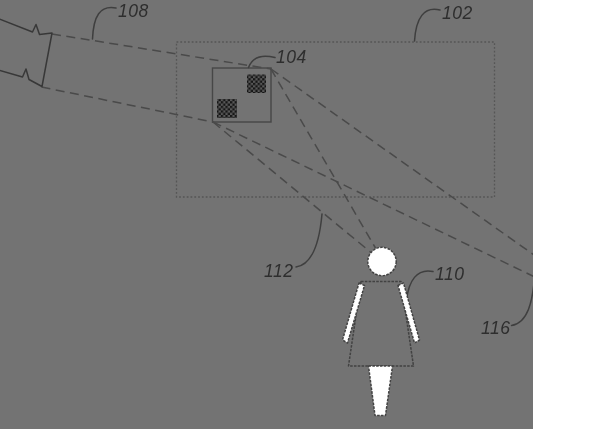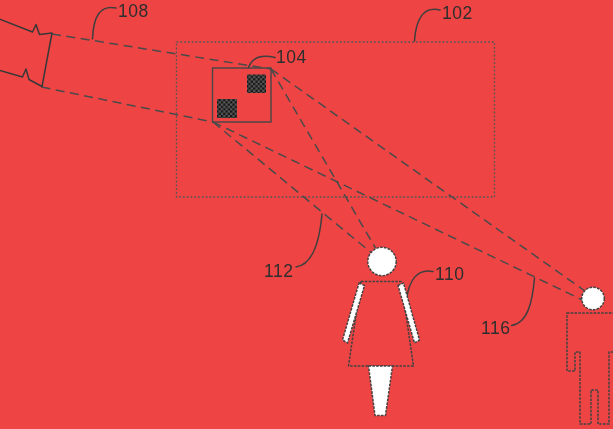--- a/index.html
+++ b/index.html
@@ -1,22 +1,23 @@
 <!DOCTYPE html>
 <html><head>
 <meta charset="utf-8">
 <style>
   html, body { margin: 0; padding: 0; background: #ffffff; }
   .stage {
     position: relative;
-    width: 613px;
+    width: 533px;
     height: 429px;
-    background: #ef4444;
+    background: #737373;
     overflow: hidden;
     font-family: "Liberation Sans", sans-serif;
+    font-style: italic;
   }
   svg { display: block; }
   .ref-label {
     font-family: "Liberation Sans", sans-serif;
     font-size: 17.5px;
     letter-spacing: 0.5px;
     fill: #2e2e2e;
   }
 </style>
 </head>

